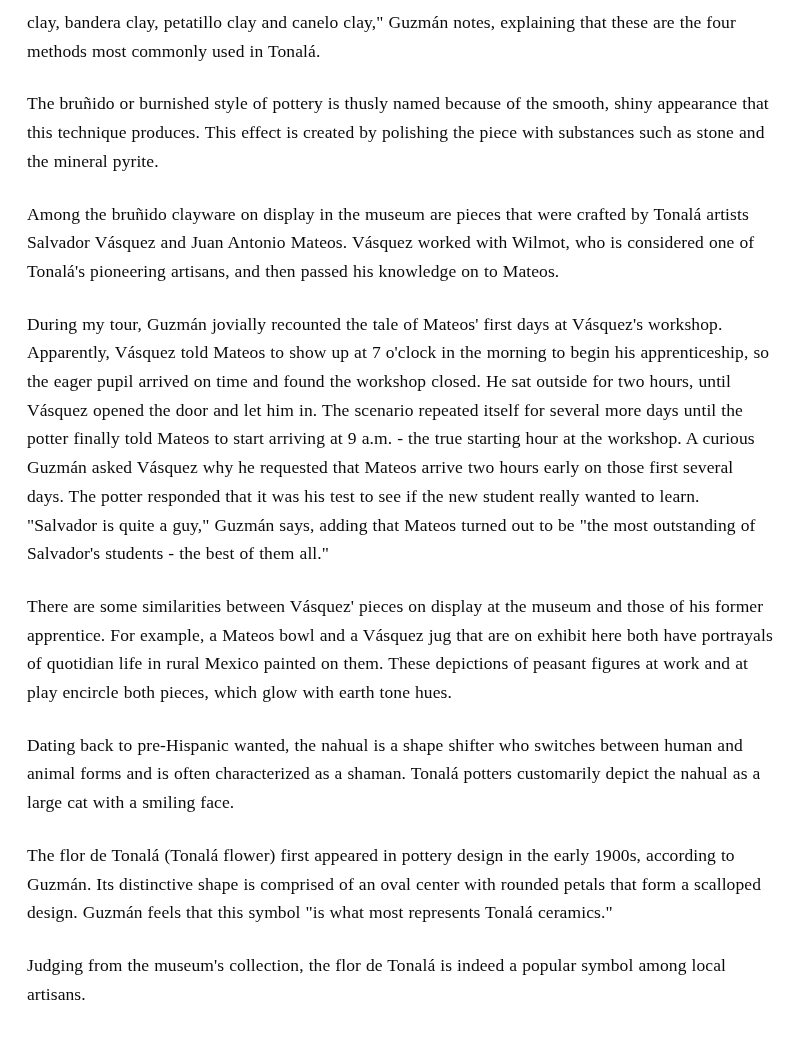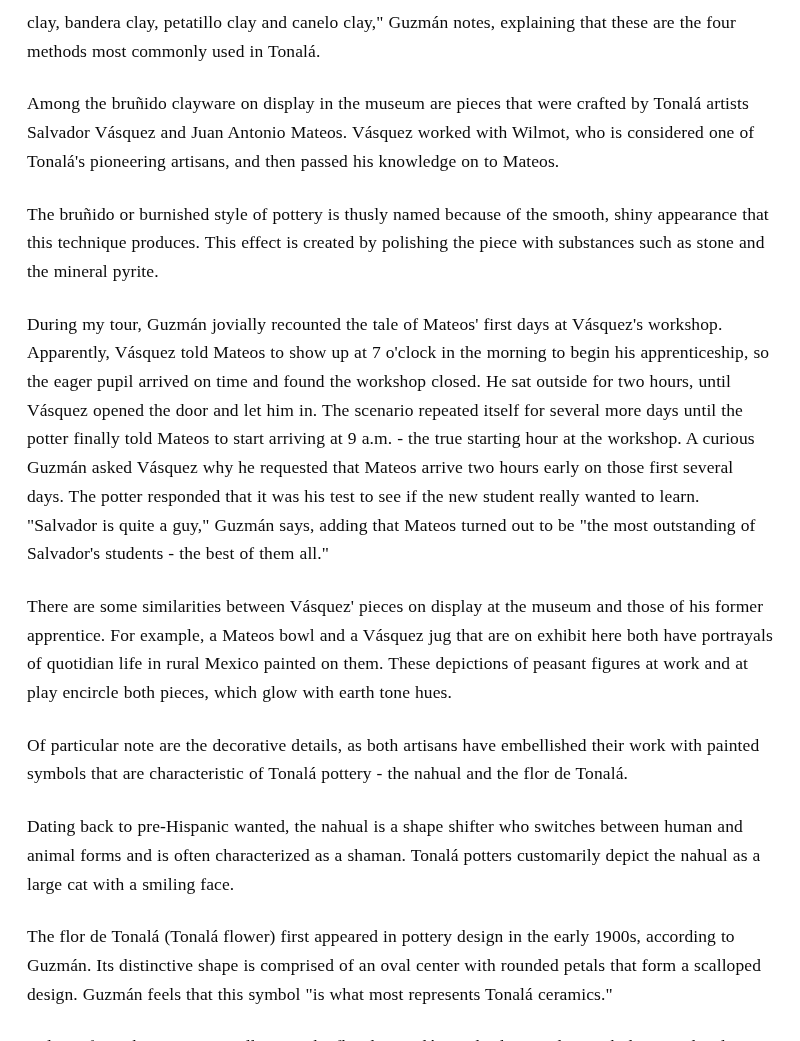--- a/index.html
+++ b/index.html
@@ -30,22 +30,21 @@
     color: #0a0a0a;
     text-align: left;
   }
 </style>
 </head>
 <body>
 
 <div class="page">
   <div class="article">
     <p>clay, bandera clay, petatillo clay and canelo clay," Guzmán notes, explaining that these are the four methods most commonly used in Tonalá.</p>
+    <p>The bruñido or burnished style of pottery is thusly named because of the smooth, shiny appearance that this technique produces. This effect is created by polishing the piece with substances such as stone and the mineral pyrite.</p>
     <p>Among the bruñido clayware on display in the museum are pieces that were crafted by Tonalá artists Salvador Vásquez and Juan Antonio Mateos. Vásquez worked with Wilmot, who is considered one of Tonalá's pioneering artisans, and then passed his knowledge on to Mateos.</p>
-    <p>The bruñido or burnished style of pottery is thusly named because of the smooth, shiny appearance that this technique produces. This effect is created by polishing the piece with substances such as stone and the mineral pyrite.</p>
     <p>During my tour, Guzmán jovially recounted the tale of Mateos' first days at Vásquez's workshop. Apparently, Vásquez told Mateos to show up at 7 o'clock in the morning to begin his apprenticeship, so the eager pupil arrived on time and found the workshop closed. He sat outside for two hours, until Vásquez opened the door and let him in. The scenario repeated itself for several more days until the potter finally told Mateos to start arriving at 9 a.m. - the true starting hour at the workshop. A curious Guzmán asked Vásquez why he requested that Mateos arrive two hours early on those first several days. The potter responded that it was his test to see if the new student really wanted to learn. "Salvador is quite a guy," Guzmán says, adding that Mateos turned out to be "the most outstanding of Salvador's students - the best of them all."</p>
     <p>There are some similarities between Vásquez' pieces on display at the museum and those of his former apprentice. For example, a Mateos bowl and a Vásquez jug that are on exhibit here both have portrayals of quotidian life in rural Mexico painted on them. These depictions of peasant figures at work and at play encircle both pieces, which glow with earth tone hues.</p>
-    <p>Of particular note are the decorative details, as both artisans have embellished their work with painted symbols that are characteristic of Tonalá pottery - the nahual and the flor de Tonalá.</p>
     <p>Dating back to pre-Hispanic wanted, the nahual is a shape shifter who switches between human and animal forms and is often characterized as a shaman. Tonalá potters customarily depict the nahual as a large cat with a smiling face.</p>
     <p>The flor de Tonalá (Tonalá flower) first appeared in pottery design in the early 1900s, according to Guzmán. Its distinctive shape is comprised of an oval center with rounded petals that form a scalloped design. Guzmán feels that this symbol "is what most represents Tonalá ceramics."</p>
     <p>Judging from the museum's collection, the flor de Tonalá is indeed a popular symbol among local artisans.</p>
   </div>
 </div>
 
 </body></html>

